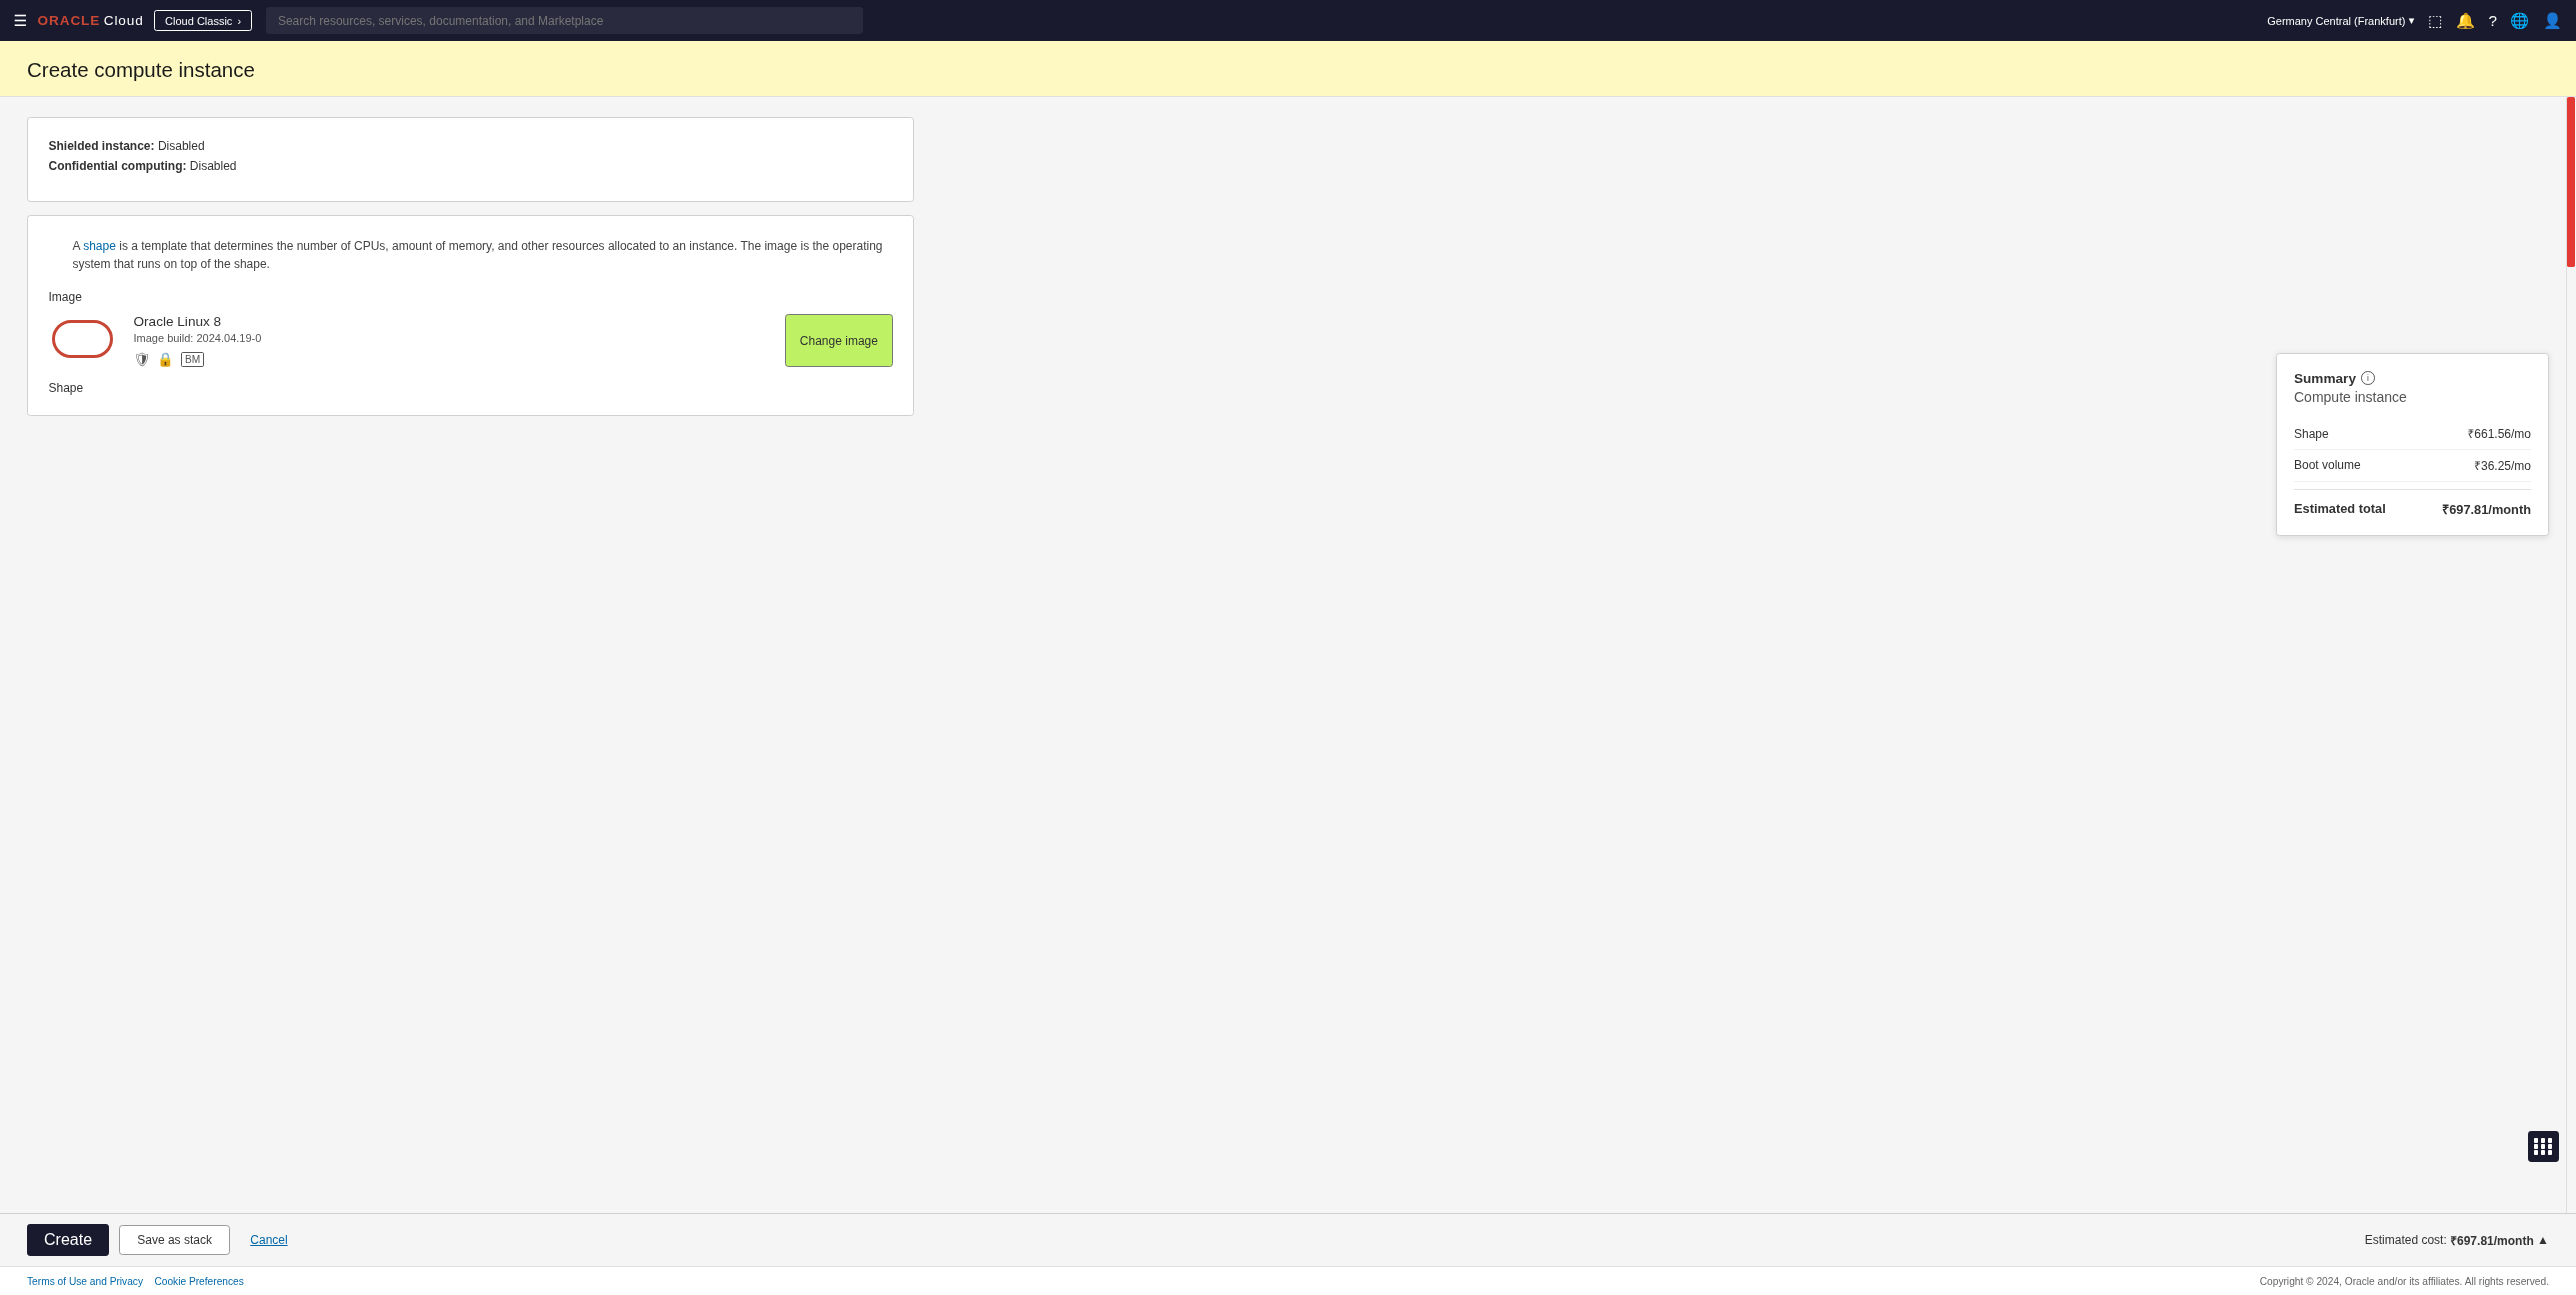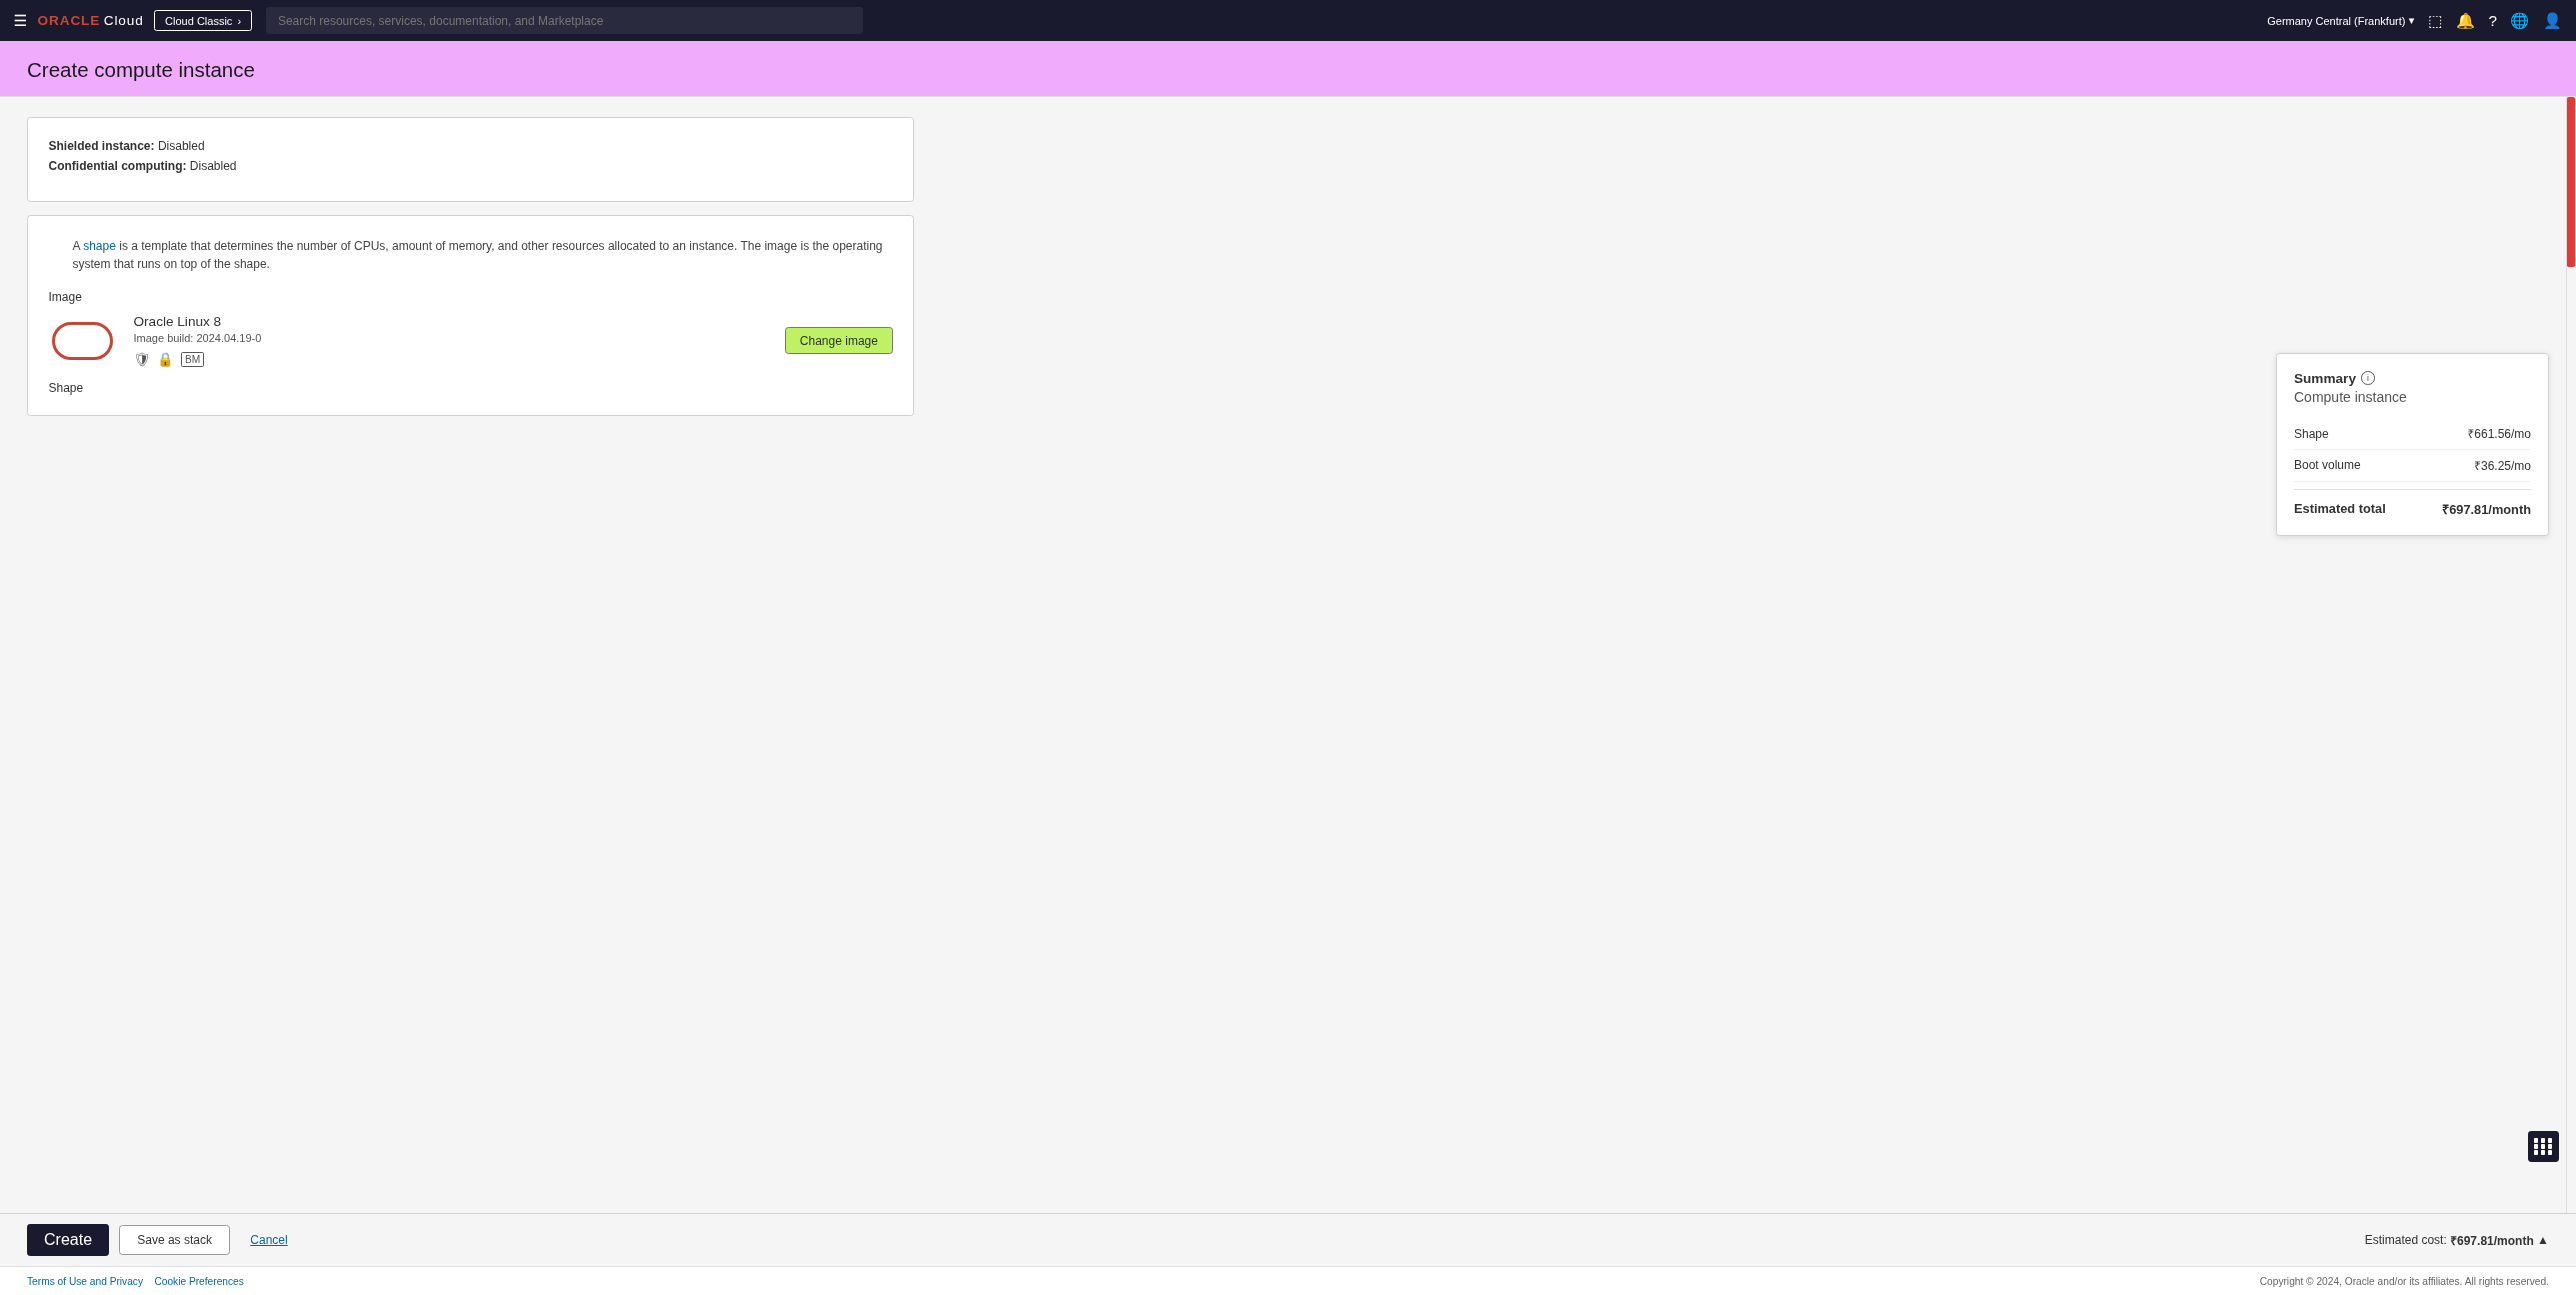--- a/index.html
+++ b/index.html
@@ -47,21 +47,21 @@
       display: flex;
       align-items: center;
       gap: 13.6px;
       color: #fff;
     }
     .nav-region { font-size: 11px; color: #fff; cursor: pointer; display: flex; align-items: center; gap: 3.4px; }
     .nav-icon { color: #fff; font-size: 15.3px; cursor: pointer; }
 
     
     .page-header {
-      background: #f0abfc;
+      background: #fef9c3;
       padding: 17px 27px 13.6px;
       border-bottom: 0.9px solid #e0e0e0;
     }
     .page-title { font-size: 20.5px; font-weight: 400; color: #1a1a1a; }
 
     
     .main-content {
       display: flex;
       flex: 1;
       padding: 20.5px 27px;
@@ -96,21 +96,20 @@
     .security-field { margin-bottom: 6.8px; font-size: 12px; }
     .security-field strong { font-weight: 600; }
 
     
     .card-description { font-size: 12px; color: #444; margin-bottom: 17px; line-height: 1.5; margin-left: 24px; }
     .card-description a { color: #0067a8; }
     .section-label { font-size: 12px; font-weight: 400; color: #333; margin-bottom: 10.2px; }
 
     .image-selection {
       display: flex;
-      align-items: center;
       gap: 17px;
       margin-bottom: 1px;
     }
     .oracle-logo-container {
       width: 68px;
       height: 51px;
       display: flex;
       align-items: center;
       justify-content: center;
     }

